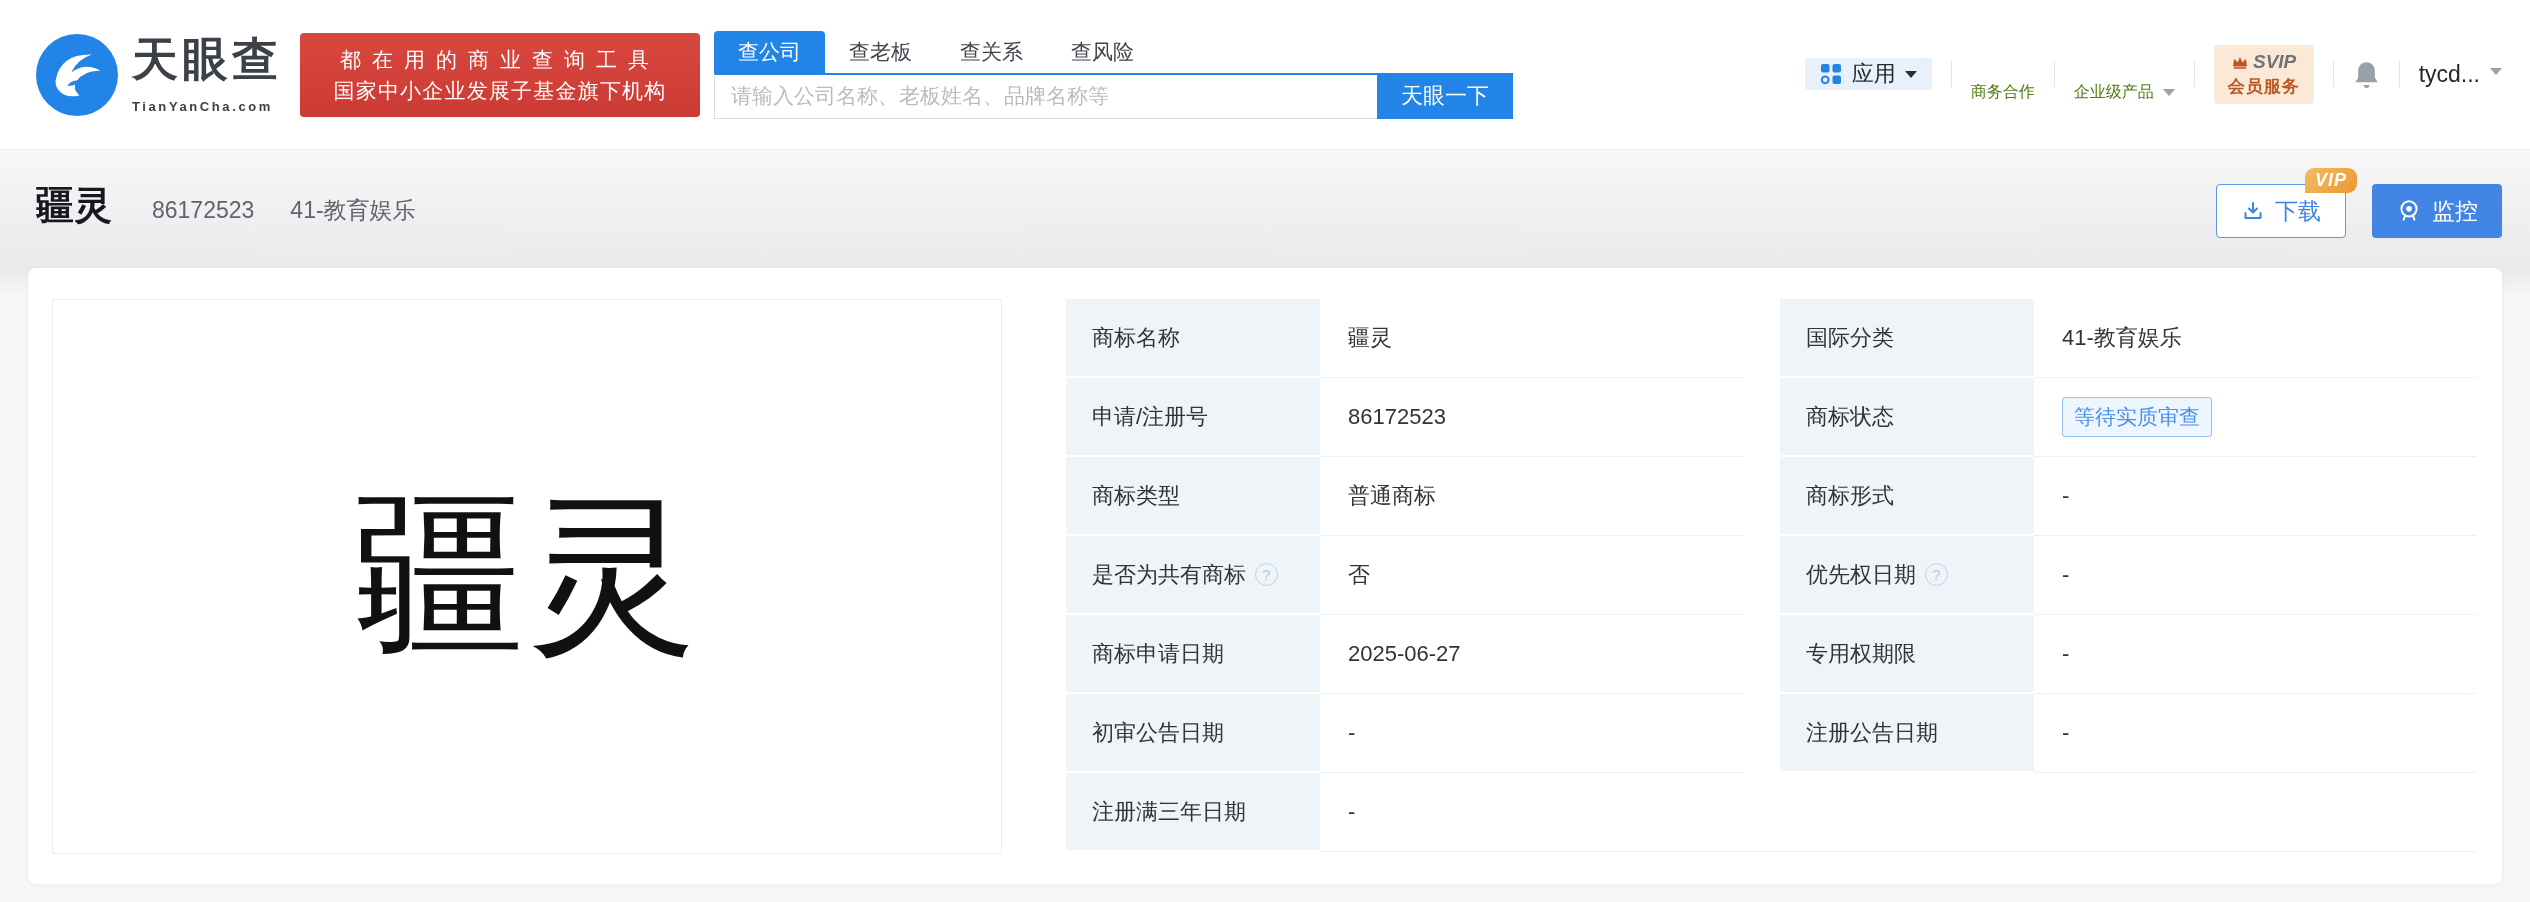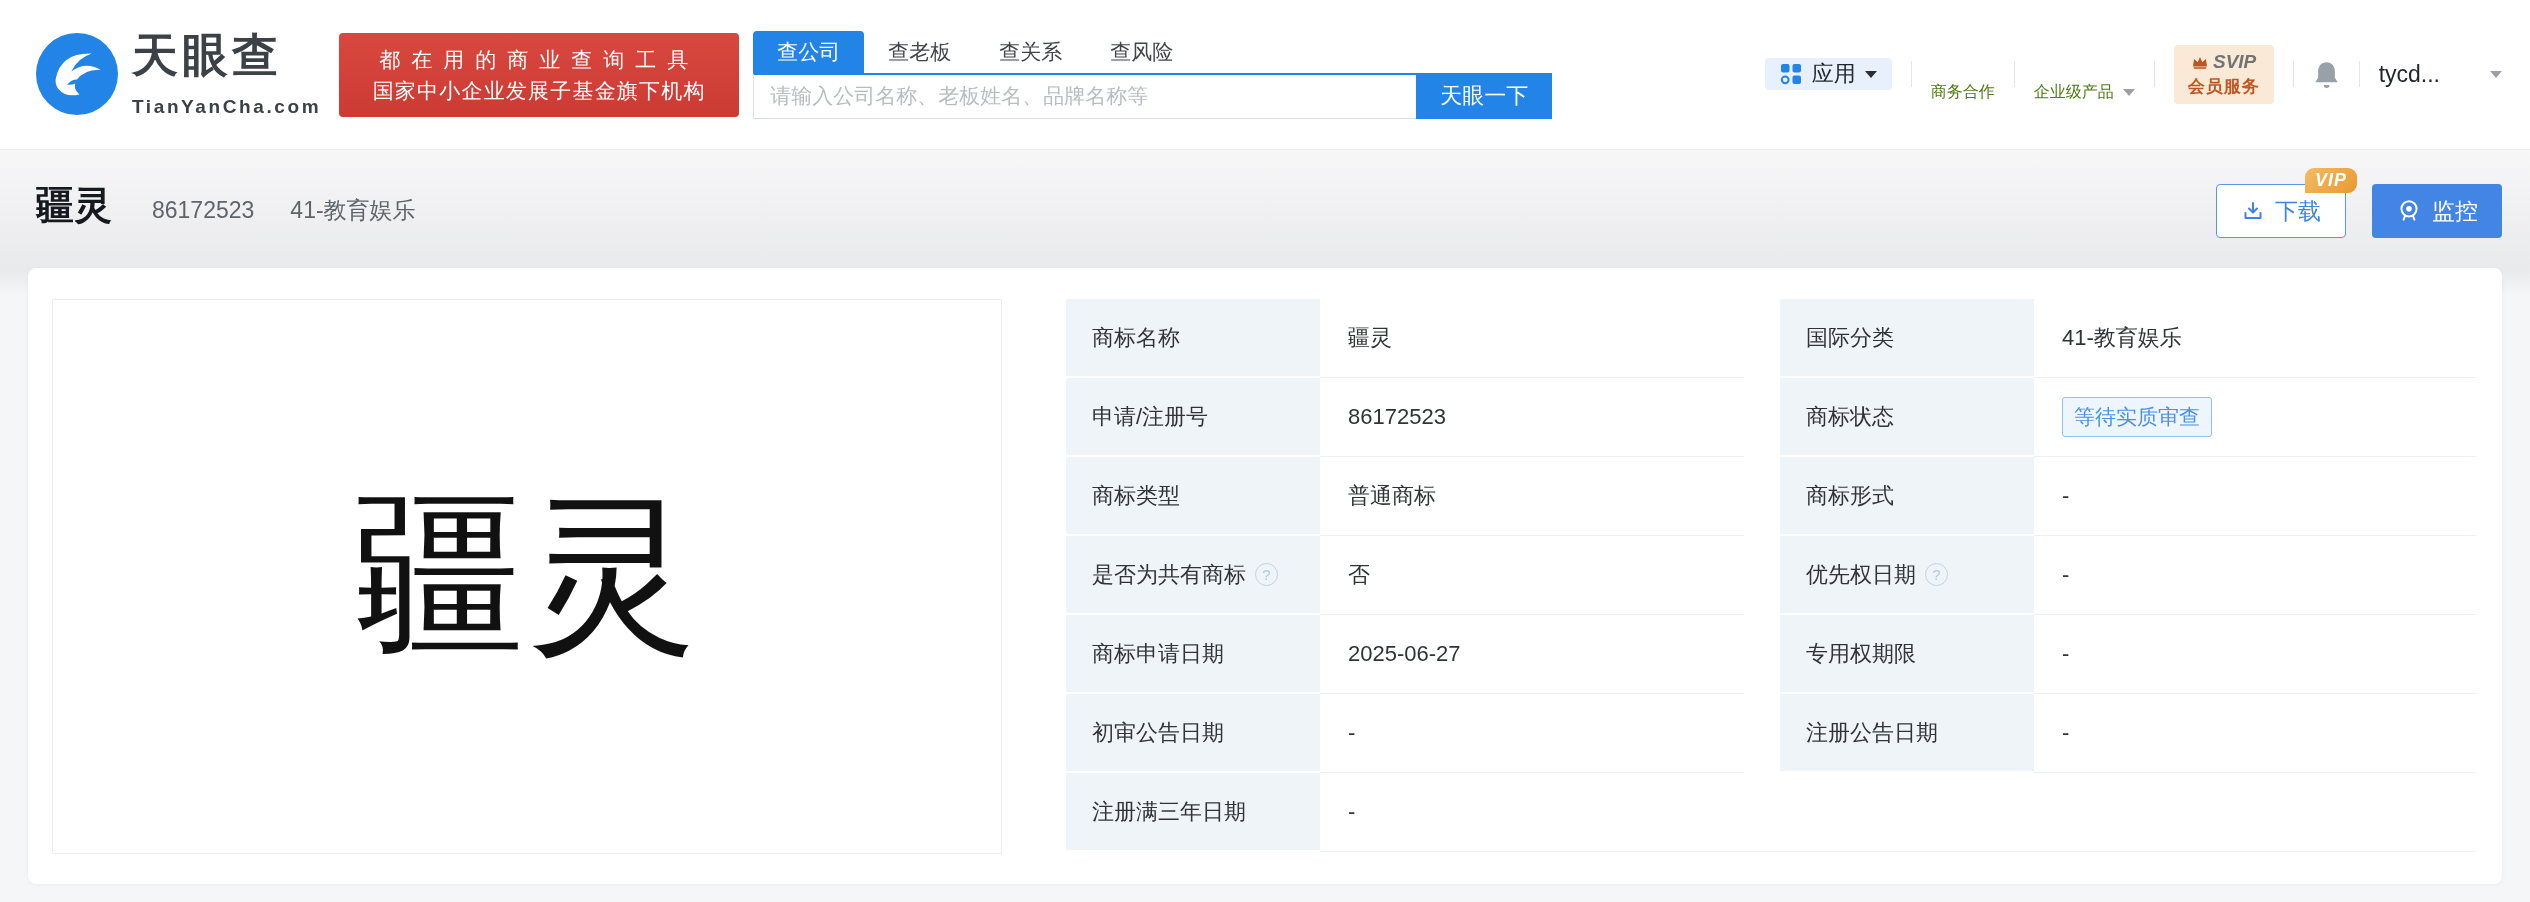--- a/index.html
+++ b/index.html
@@ -4,21 +4,21 @@
 <style>
   *{margin:0;padding:0;box-sizing:border-box;}
   html,body{width:2530px;height:902px;}
   body{font-family:"Liberation Sans",sans-serif;background:#f5f6f7;overflow:hidden;}
 
   
   .header{height:150px;display:flex;align-items:center;padding:0 28px 0 36px;background:#fff;border-bottom:1px solid #ececec;}
   .logo{display:flex;align-items:center;cursor:pointer;}
   .logo-icon{width:82px;height:82px;margin-right:14px;flex:none;}
   .logo-brand{font-size:46px;font-weight:700;color:#3c4148;letter-spacing:4px;line-height:1.05;}
-  .logo-domain{font-size:19px;font-weight:700;color:#3c4148;letter-spacing:2.6px;margin-top:16px;}
+  .logo-domain{font-size:13px;font-weight:700;color:#3c4148;letter-spacing:2.6px;margin-top:16px;}
   .promo{margin-left:18px;width:400px;background:linear-gradient(180deg,#d8483f,#cb3b34);border-radius:4px;padding:11px 14px;color:#fff;text-align:center;flex:none;}
   .promo-line1{font-size:21px;letter-spacing:11px;line-height:31px;white-space:nowrap;}
   .promo-line2{font-size:21px;letter-spacing:1.2px;line-height:31px;white-space:nowrap;}
 
   .search{margin-left:14px;flex:none;}
   .tabs{display:flex;align-items:flex-end;height:42px;}
   .tab{font-size:21px;color:#40454c;padding:0 24px;height:42px;display:flex;align-items:center;cursor:pointer;}
   .tab.active{background:#2284e6;color:#fff;border-radius:4px 4px 0 0;}
   .search-row{display:flex;}
   .search-input{width:663px;height:46px;border:1px solid #d8dde2;border-top:2px solid #2284e6;border-right:none;padding:0 16px;font-size:21px;color:#333;outline:none;font-family:"Liberation Sans",sans-serif;}
@@ -31,21 +31,21 @@
   .apps-label{font-size:22px;color:#23272d;margin:0 9px 0 10px;}
   .caret{width:0;height:0;border:6px solid transparent;border-top:7px solid #2b2f34;margin-top:7px;}
   .caret.gray{border-top-color:#9aa0a6;}
   .nav-link{font-size:16px;color:#4d7c0f;cursor:pointer;display:flex;align-items:center;white-space:nowrap;margin-top:36px;}
   .nav-link .caret{margin-left:9px;}
   .svip{background:#fbe9d8;border-radius:4px;padding:6px 14px;display:flex;flex-direction:column;align-items:center;cursor:pointer;}
   .svip-top{display:flex;align-items:center;color:#737373;font-style:italic;font-weight:700;font-size:19px;line-height:1.2;}
   .svip-top svg{margin-right:4px;}
   .svip-bottom{color:#bc5522;font-size:17px;letter-spacing:1px;margin-top:1px;font-weight:700;}
   .bell{display:flex;cursor:pointer;}
-  .user{display:flex;align-items:center;font-size:23px;color:#23272d;cursor:pointer;gap:40px;}
+  .user{display:flex;align-items:flex-start;font-size:23px;color:#23272d;cursor:pointer;}
   .user .caret{margin-left:10px;}
 
   
   .page{height:752px;background:linear-gradient(180deg,#f7f7f8 0px,#efeff1 70px,#e9eaec 120px,#f5f6f7 145px,#f5f6f7 100%);}
   .title-row{display:flex;align-items:baseline;padding:34px 28px 0 36px;}
   .page-title{font-size:38px;font-weight:700;color:#16191d;line-height:1.15;}
   .title-meta{font-size:23px;color:#5f646b;margin-left:40px;}
   .title-meta.cat{margin-left:36px;}
   .title-actions{margin-left:auto;display:flex;align-self:center;}
   .btn{height:54px;border-radius:4px;display:flex;align-items:center;font-size:23px;cursor:pointer;padding:0 24px;}

